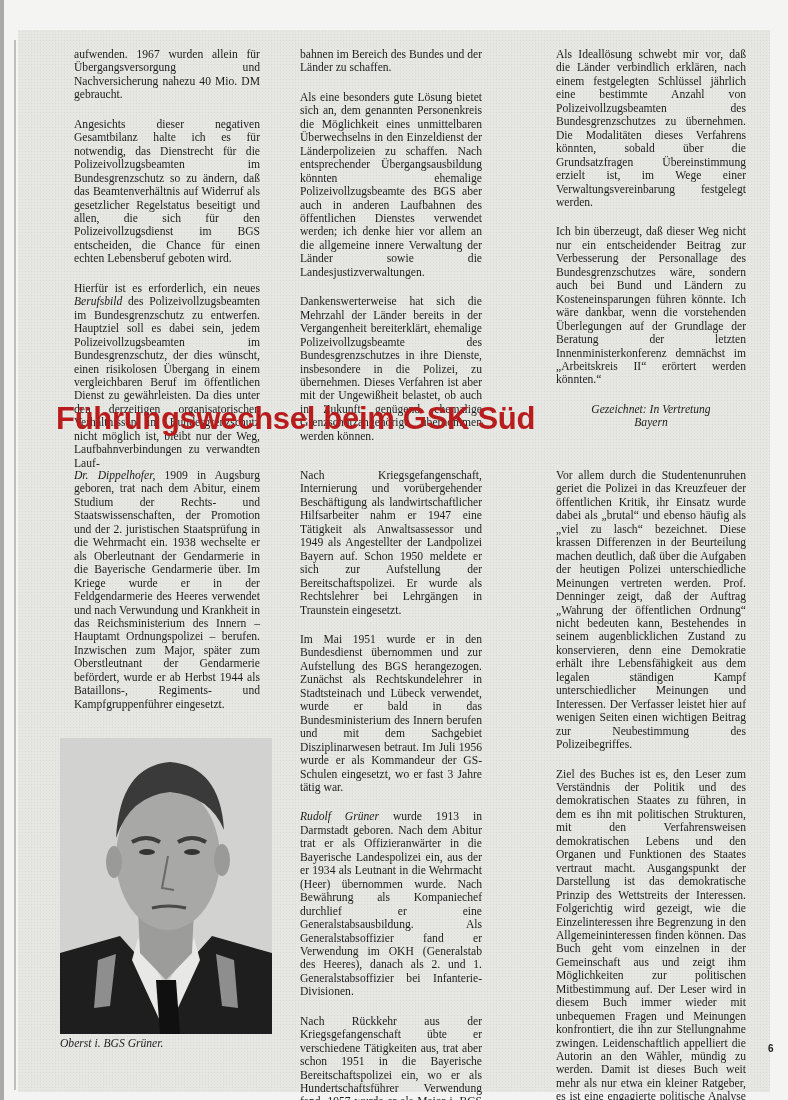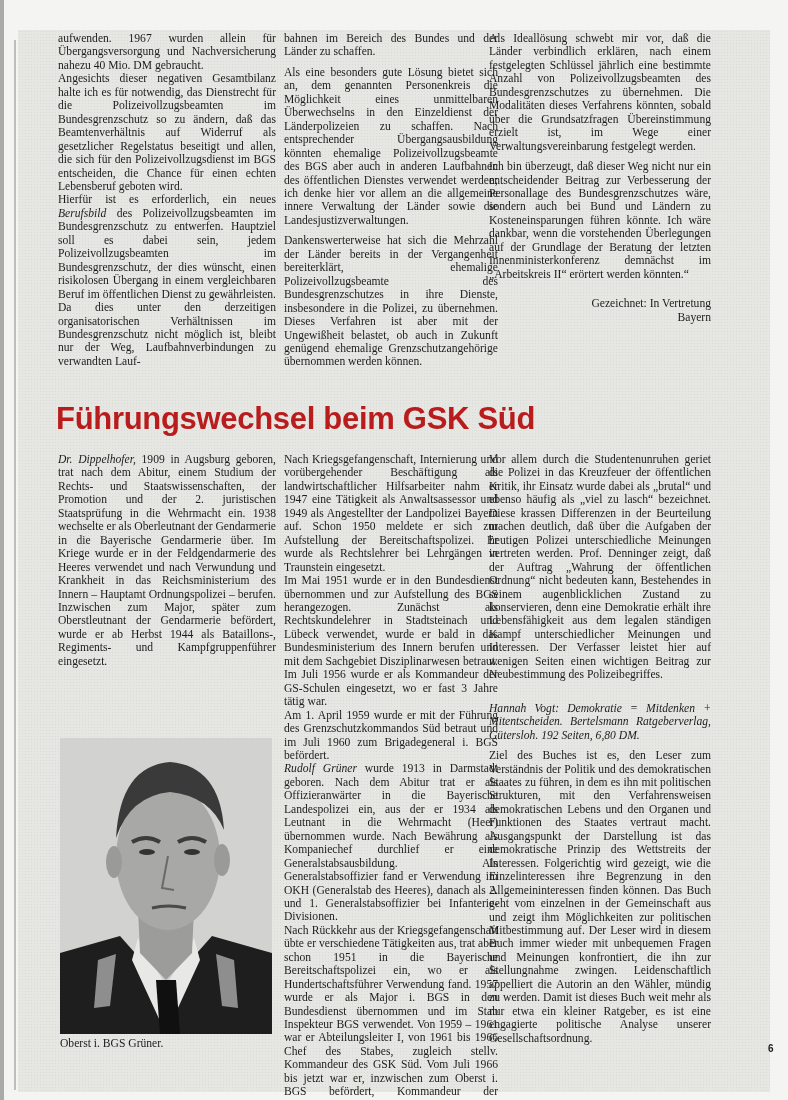--- a/index.html
+++ b/index.html
@@ -11,41 +11,41 @@
   }
   .page {
     position:absolute; left:18px; top:30px; width:752px; height:1062px;
     background:#e6e6e3;
     background-image: radial-gradient(rgba(0,0,0,0.05) 1px, transparent 1px);
     background-size:3px 3px;
   }
   .spine { position:absolute; left:0; top:0; width:4px; height:1100px; background:#6d6d6d; opacity:0.55; }
   .spine2 { position:absolute; left:14px; top:40px; width:2px; height:1050px; background:#9a9a9a; opacity:0.6; }
   .col { position:absolute; font-size:11.6px; line-height:13.45px; text-align:justify; hyphens:manual; }
-  .col p { margin:0; }
+  .col p { margin:16px; }
   .col p + p.gap { margin-top:7px; }
   .c1 { left:58px;  width:218px; }
   .c2 { left:284px; width:214px; }
-  .c3 { left:489px; width:222px; }
+  .c3 { left:540px; width:222px; }
   .top { top:32px; }
-  .sig { text-align:right; margin-top:16px !important; }
+  .sig { text-align:center; font-style:italic; margin-top:16px !important; }
   .headline {
     position:absolute; left:56px; top:401px;
     font-family:"Liberation Sans", "DejaVu Sans", sans-serif;
     font-weight:bold; font-size:31px; letter-spacing:-0.3px; color:#b91c1c;
   }
   .bot { top:453px; }
   i { font-style:italic; }
   .photo {
     position:absolute; left:60px; top:738px; width:212px; height:296px;
     background: linear-gradient(180deg,#cfcfcf 0%,#d8d8d8 40%,#c6c6c6 100%);
     overflow:hidden;
   }
   .photo svg { width:100%; height:100%; display:block; }
-  .caption { position:absolute; left:60px; top:1037px; font-size:11.6px; }
+  .caption { position:absolute; left:60px; top:1037px; font-size:11.6px; font-style:italic; }
   .pagenum { position:absolute; left:768px; top:1043px; font-family:"Liberation Sans", sans-serif; font-weight:bold; font-size:10px; }
 </style>
 </head>
 <body>
 
 <div class="spine"></div>
 <div class="page"></div>
 <div class="spine2"></div>
 
 <div class="col c1 top">
@@ -104,24 +104,22 @@
 
     <path d="M108 118 L102 150 L114 152" stroke="#6a6a6a" stroke-width="2" fill="none"></path>
     <path d="M92 170 Q108 166 126 170" stroke="#4a4a4a" stroke-width="3" fill="none"></path>
   </svg>
 </div>
 <div class="caption">Oberst i. BGS Grüner.</div>
 
 <div class="col c2 bot">
   <p>Nach Kriegsgefangenschaft, Internierung und vorübergehender Beschäftigung als landwirtschaftlicher Hilfsarbeiter nahm er 1947 eine Tätigkeit als Anwaltsassessor und 1949 als Angestellter der Landpolizei Bayern auf. Schon 1950 meldete er sich zur Aufstellung der Bereitschaftspolizei. Er wurde als Rechtslehrer bei Lehrgängen in Traunstein eingesetzt.</p>
   <p>Im Mai 1951 wurde er in den Bundesdienst übernommen und zur Aufstellung des BGS herangezogen. Zunächst als Rechtskundelehrer in Stadtsteinach und Lübeck verwendet, wurde er bald in das Bundesministerium des Innern berufen und mit dem Sachgebiet Disziplinarwesen betraut. Im Juli 1956 wurde er als Kommandeur der GS-Schulen eingesetzt, wo er fast 3 Jahre tätig war.</p>
-  <p>Am 1. April 1959 wurde er mit der Führung des Grenzschutzkommandos Süd betraut und im Juli 1960 zum Brigadegeneral i. BGS befördert.</p>
   <p><i>Rudolf Grüner</i><span> wurde 1913 in Darmstadt geboren. Nach dem Abitur trat er als Offizieranwärter in die Bayerische Landespolizei ein, aus der er 1934 als Leutnant in die Wehrmacht (Heer) übernommen wurde. Nach Bewährung als Kompaniechef durchlief er eine Generalstabsausbildung. Als Generalstabsoffizier fand er Verwendung im OKH (Generalstab des Heeres), danach als 2. und 1. Generalstabsoffizier bei Infanterie-Divisionen.</span></p>
   <p><span>Nach Rückkehr aus der Kriegsgefangenschaft übte er verschiedene Tätigkeiten aus, trat aber schon 1951 in die Bayerische Bereitschaftspolizei ein, wo er als Hundertschaftsführer Verwendung fand. 1957 wurde er als Major i. BGS in den Bundesdienst übernommen und im Stab Inspekteur BGS verwendet. Von 1959 – 1961 war er Abteilungsleiter I, von 1961 bis 1966 Chef des Stabes, zugleich stellv. Kommandeur des GSK Süd. Vom Juli 1966 bis jetzt war er, inzwischen zum Oberst i. BGS befördert, Kommandeur der Grenzschutzgruppe 2 in Coburg. Am 1. April 1969 übernimmt er die Führung des Grenzschutzkommandos Süd.</span>&nbsp;&nbsp;&nbsp;&nbsp;</p>
 </div>
 
 <div class="col c3 bot">
   <p class="gap">Vor allem durch die Studentenunruhen geriet die Polizei in das Kreuzfeuer der öffentlichen Kritik, ihr Einsatz wurde dabei als „brutal“ und ebenso häufig als „viel zu lasch“ bezeichnet. Diese krassen Differenzen in der Beurteilung machen deutlich, daß über die Aufgaben der heutigen Polizei unterschiedliche Meinungen vertreten werden. Prof. Denninger zeigt, daß der Auftrag „Wahrung der öffentlichen Ordnung“ nicht bedeuten kann, Bestehendes in seinem augenblicklichen Zustand zu konservieren, denn eine Demokratie erhält ihre Lebensfähigkeit aus dem legalen ständigen Kampf unterschiedlicher Meinungen und Interessen. Der Verfasser leistet hier auf wenigen Seiten einen wichtigen Beitrag zur Neubestimmung des Polizeibegriffes.</p>
-  <p class="gap" style="margin-top:20px"><i>Hannah Vogt: Demokratie = Mitdenken + Mitentscheiden. Bertelsmann Ratgeberverlag, Gütersloh. 192 Seiten, 6,80 DM.</i></p>
   <p class="gap">Ziel des Buches ist es, den Leser zum Verständnis der Politik und des demokratischen Staates zu führen, in dem es ihn mit politischen Strukturen, mit den Verfahrensweisen demokratischen Lebens und den Organen und Funktionen des Staates vertraut macht. Ausgangspunkt der Darstellung ist das demokratische Prinzip des Wettstreits der Interessen. Folgerichtig wird gezeigt, wie die Einzelinteressen ihre Begrenzung in den Allgemeininteressen finden können. Das Buch geht vom einzelnen in der Gemeinschaft aus und zeigt ihm Möglichkeiten zur politischen Mitbestimmung auf. Der Leser wird in diesem Buch immer wieder mit unbequemen Fragen und Meinungen konfrontiert, die ihn zur Stellungnahme zwingen. Leidenschaftlich appelliert die Autorin an den Wähler, mündig zu werden. Damit ist dieses Buch weit mehr als nur etwa ein kleiner Ratgeber, es ist eine engagierte politische Analyse unserer Gesellschaftsordnung.</p>
 </div>
 
 <div class="pagenum">6</div>
 
 </body></html>

